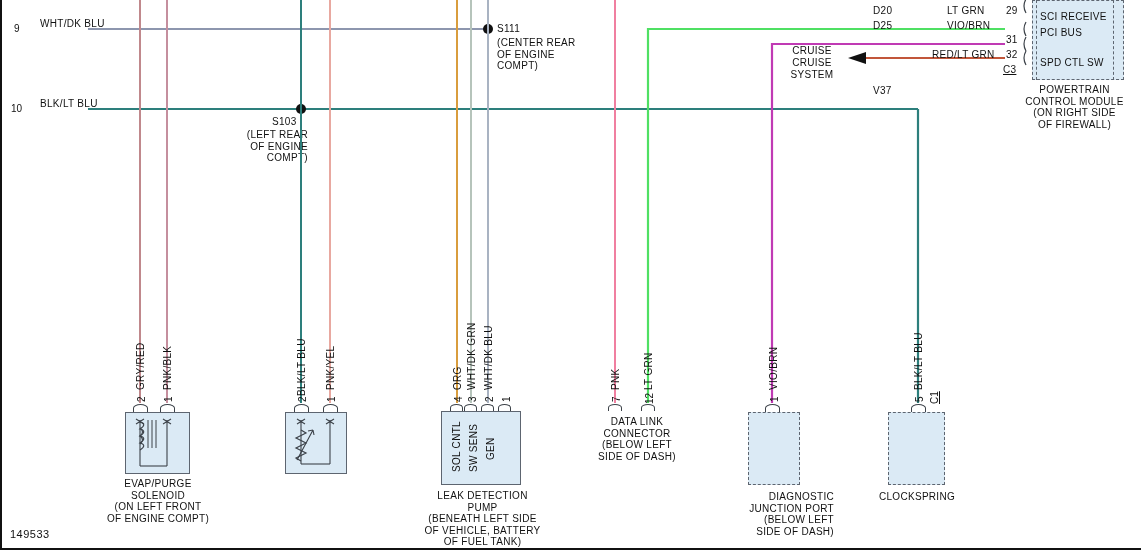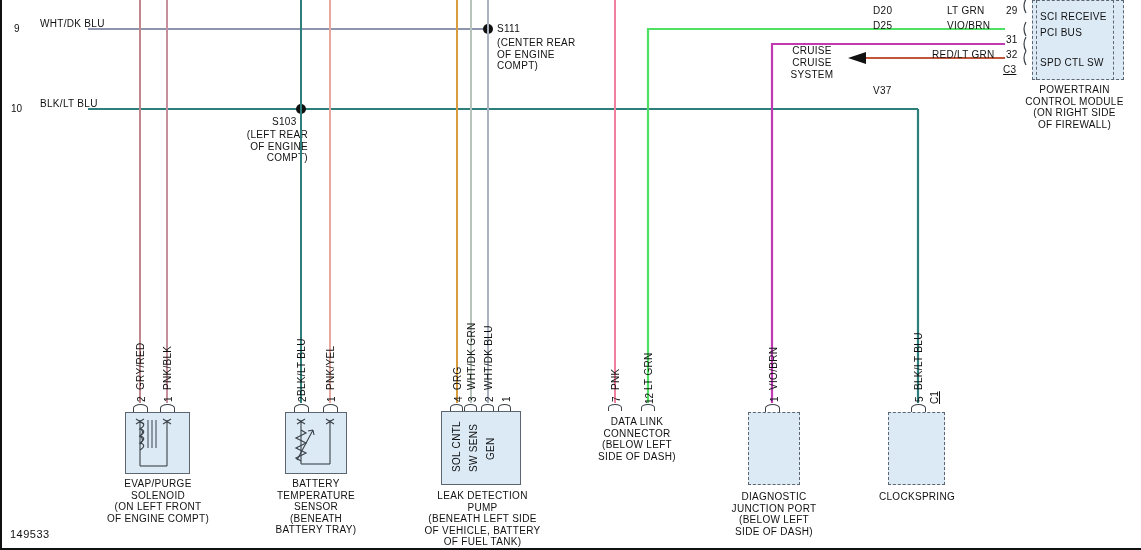--- a/index.html
+++ b/index.html
@@ -162,27 +162,20 @@
   <div class="arc" style="left:323px;top:404px;width:15px;height:8px;"></div>
 
   <div class="box" style="left:285px;top:412px;width:62px;height:62px;"></div>
   <svg style="left:0;top:0;width:1141px;height:550px;">
     <path d="M301,464 L301,420 M297,424 l8,-5 M297,419 l8,5" fill="none" stroke="#3c4249" stroke-width="1.1"></path>
     <path d="M330,464 L330,420 M326,424 l8,-5 M326,419 l8,5" fill="none" stroke="#3c4249" stroke-width="1.1"></path>
     <path d="M301,464 L330,464" fill="none" stroke="#3c4249" stroke-width="1.1"></path>
     <path d="M301,430 l5,3 l-10,5 l10,5 l-10,5 l10,5 l-10,5 l5,3" fill="none" stroke="#3c4249" stroke-width="1.2"></path>
     <path d="M297,460 L313,430 M313,430 l-5,1 M313,430 l1,5" fill="none" stroke="#3c4249" stroke-width="1.1"></path>
   </svg>
-  <div class="txtblk c" style="left:255px;top:478px;width:122px;text-align:center;">
-    <div>BATTERY</div>
-    <div>TEMPERATURE</div>
-    <div>SENSOR</div>
-    <div>(BENEATH</div>
-    <div>BATTERY TRAY)</div>
-  </div>
 
   <div class="vlbl" style="left:453px;top:390px;">ORG</div>
   <div class="vlbl" style="left:467px;top:390px;">WHT/DK GRN</div>
   <div class="vlbl" style="left:484px;top:390px;">WHT/DK BLU</div>
   <div class="vpin" style="left:453px;top:402px;">4</div>
   <div class="vpin" style="left:467px;top:402px;">3</div>
   <div class="vpin" style="left:484px;top:402px;">2</div>
   <div class="vpin" style="left:501px;top:402px;">1</div>
   <div class="arc" style="left:450px;top:404px;width:13px;height:7px;"></div>
   <div class="arc" style="left:464px;top:404px;width:13px;height:7px;"></div>
@@ -214,21 +207,21 @@
     <div>CONNECTOR</div>
     <div>(BELOW LEFT</div>
     <div>SIDE OF DASH)</div>
   </div>
 
   <div class="vlbl" style="left:769px;top:390px;">VIO/BRN</div>
   <div class="vpin" style="left:769px;top:402px;">1</div>
   <div class="arc" style="left:765px;top:404px;width:15px;height:8px;"></div>
 
   <div class="box dashed" style="left:748px;top:412px;width:52px;height:73px;"></div>
-  <div class="txtblk c" style="left:714px;top:491px;width:120px;text-align:center;">
+  <div class="txtblk c" style="left:714px;top:491px;width:120px;text-align:right;">
     <div>DIAGNOSTIC</div>
     <div>JUNCTION PORT</div>
     <div>(BELOW LEFT</div>
     <div>SIDE OF DASH)</div>
   </div>
 
   <div class="vlbl" style="left:914px;top:390px;">BLK/LT BLU</div>
   <div class="vpin" style="left:914px;top:402px;">5</div>
   <div class="vpin und" style="left:929px;top:404px;">C1</div>
   <div class="arc" style="left:911px;top:404px;width:15px;height:8px;"></div>

